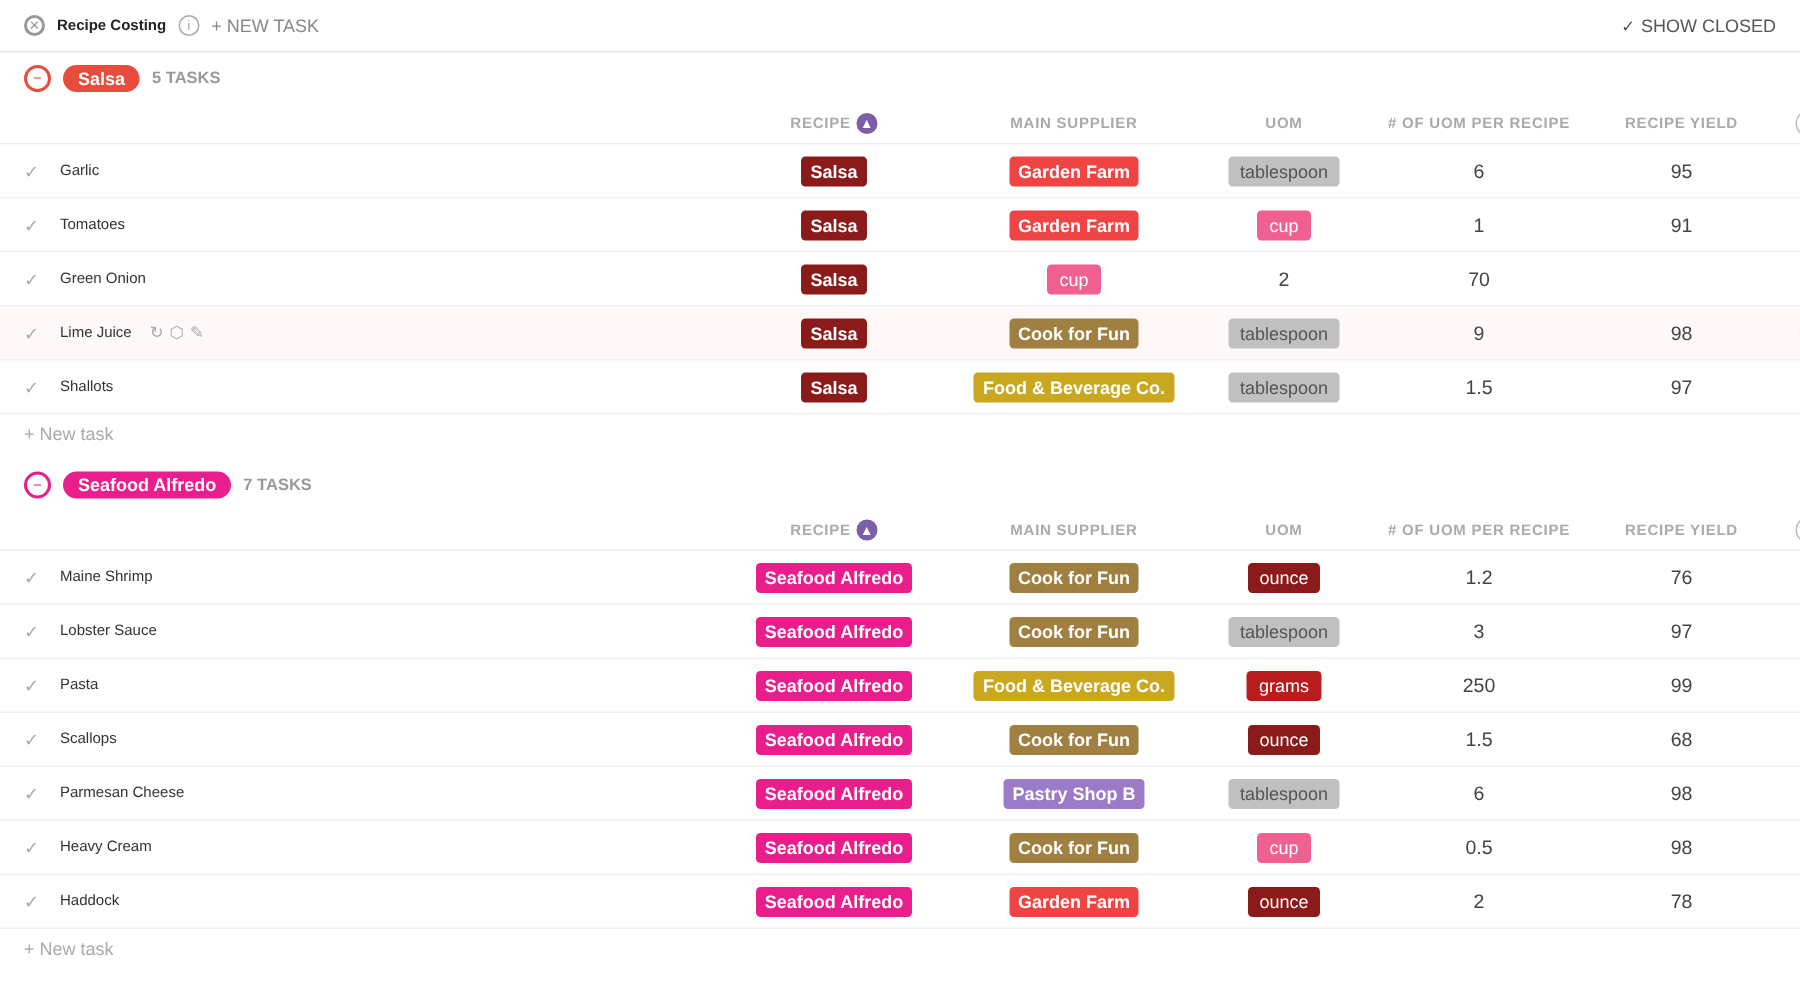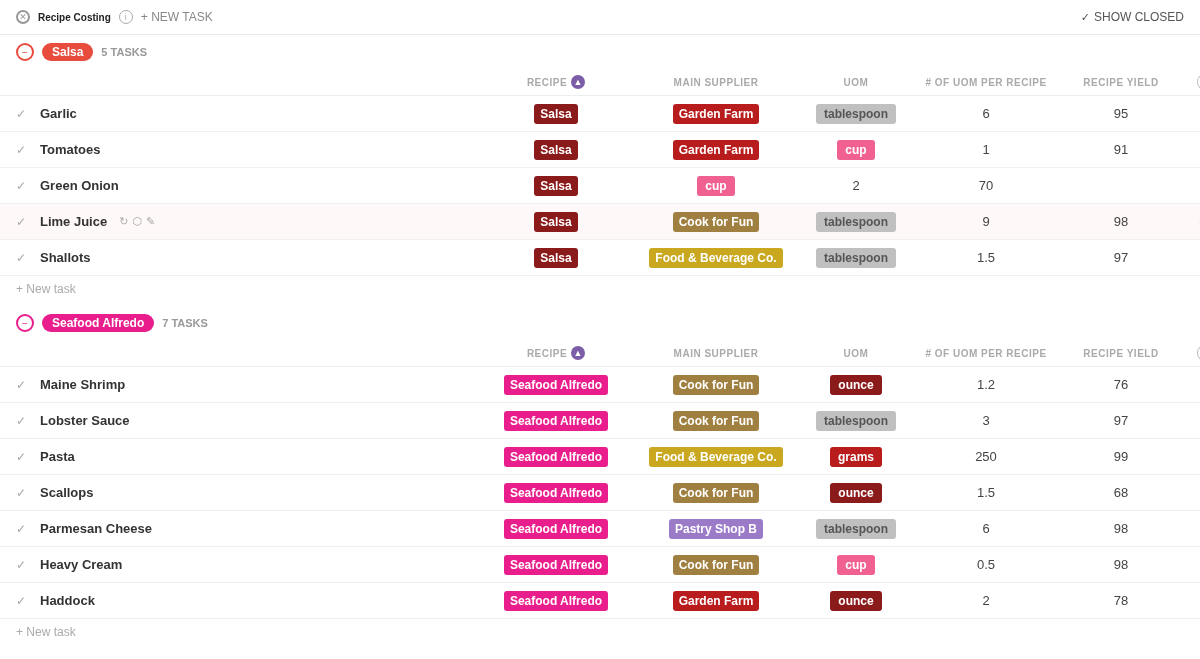--- a/index.html
+++ b/index.html
@@ -143,23 +143,22 @@
       display: flex;
       align-items: center;
       gap: 8px;
     }
     .check-icon {
       font-size: 12px;
       color: #aaa;
       width: 16px;
     }
     .task-name {
-      font-size: 13px;
+      font-size: 10px;
       color: #333;
-      font-weight: bold;
     }
     .task-name.link {
       color: #333;
       cursor: pointer;
     }
     .task-actions {
       display: flex; align-items: center; gap: 4px; margin-left: 4px;
     }
     .action-icon {
       font-size: 11px; color: #aaa; cursor: pointer;
@@ -168,30 +167,30 @@
       text-align: center;
       font-size: 12px;
       font-weight: 600;
       padding: 3px 6px;
       border-radius: 3px;
       color: #fff;
       margin: 2px;
     }
     .cell-recipe.salsa { background: #8b1a1a; }
     .cell-recipe.magenta { background: #e91e8c; }
-    .cell-supplier.garden-farm { background: #b91c1c; color: #fff; }
+    .cell-supplier.garden-farm { background: #ef4444; color: #fff; }
     .cell-supplier.cook-for-fun { background: #a08040; color: #fff; }
     .cell-supplier.farm-goods { background: #e91e8c; color: #fff; }
     .cell-supplier.food-beverage { background: #c9a820; color: #fff; }
     .cell-supplier.pastry-shop { background: #9b7bc8; color: #fff; }
     .cell-uom {
       padding: 3px 8px;
       border-radius: 3px;
       font-size: 12px;
-      font-weight: 700;
+      font-weight: 400;
       text-align: right;
       margin: 2px;
     }
     .cell-uom.tablespoon { background: #c0c0c0; color: #555; }
     .cell-uom.cup { background: #f06090; color: #fff; }
     .cell-uom.ounce { background: #8b1a1a; color: #fff; }
     .cell-uom.grams { background: #b91c1c; color: #fff; }
     .cell-number {
       text-align: center;
       font-size: 13px;

